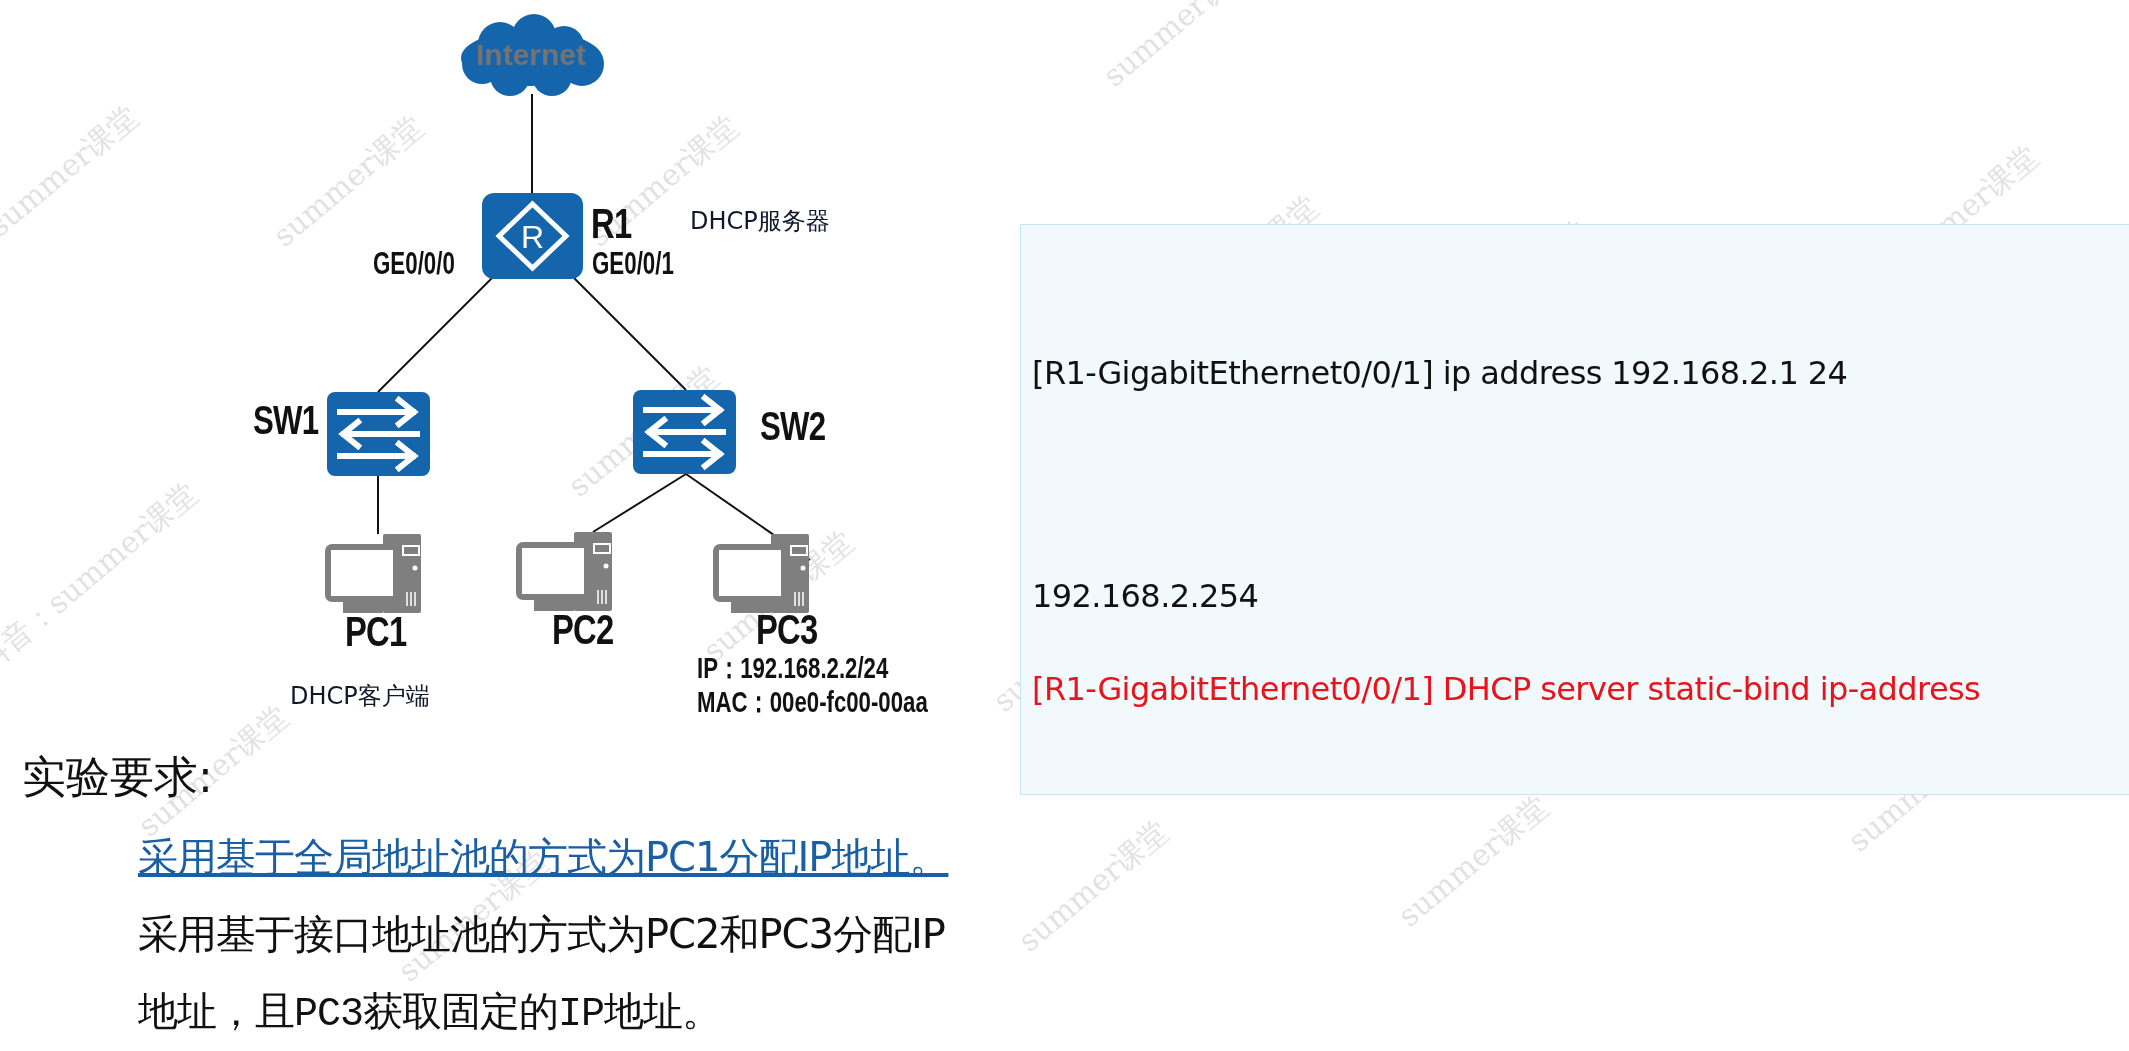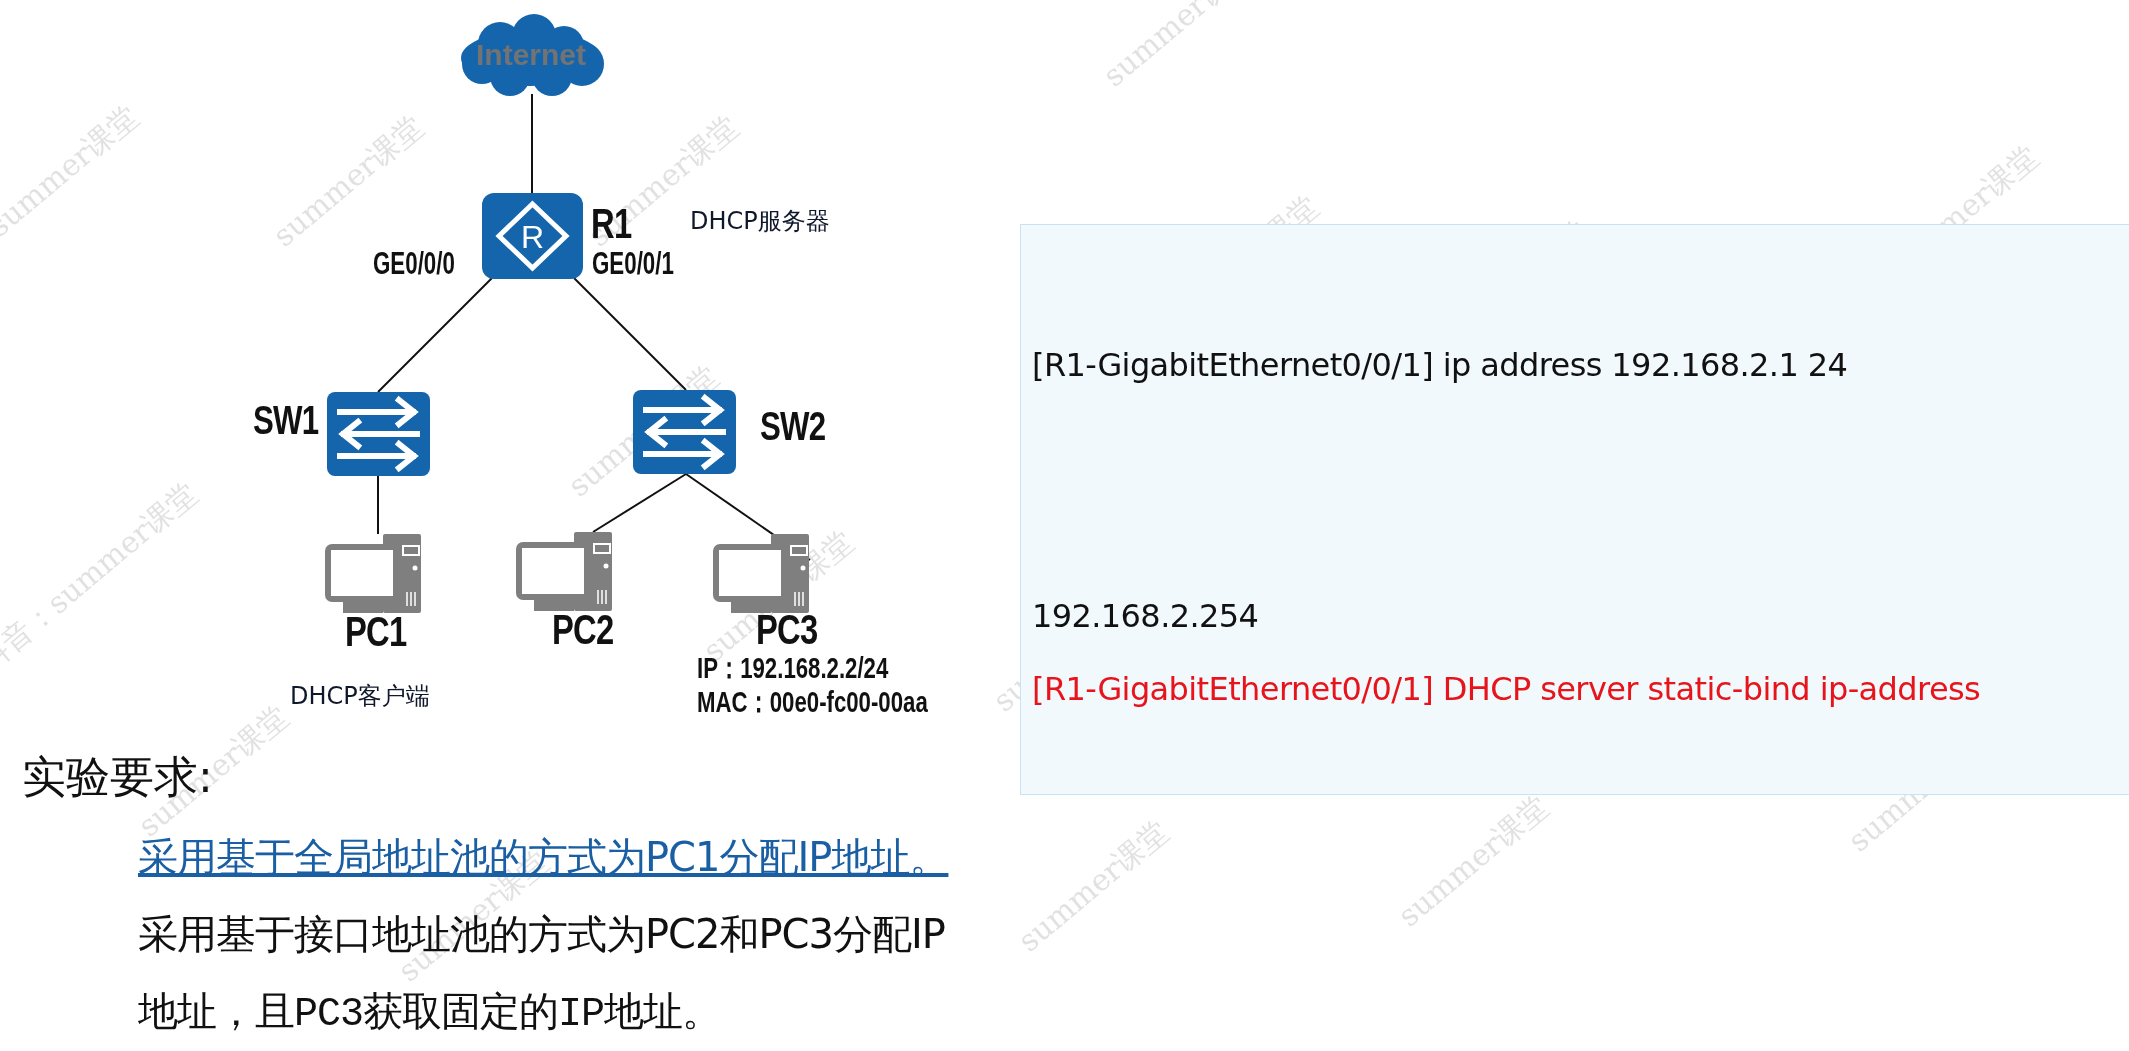--- a/index.html
+++ b/index.html
@@ -198,21 +198,21 @@
           <line x1="90" y1="58" x2="90" y2="72"></line>
         </g>
     </svg>
   </div>
   <div class="dev-label" style="left:756px; top:606px; font-size:42px;">PC3</div>
   <div class="pc-info" style="left:697px; top:648px;">IP：192.168.2.2/24</div>
   <div class="pc-info" style="left:697px; top:682px;">MAC：00e0-fc00-00aa</div>
 </div>
 
 <div class="code-box">
-  <div class="code-line" style="top:121px;text-align:right;">[R1-GigabitEthernet0/0/1] ip address 192.168.2.1 24</div>
-  <div class="code-line" style="top:372px;">192.168.2.254</div>
+  <div class="code-line" style="top:129px;text-align:right;">[R1-GigabitEthernet0/0/1] ip address 192.168.2.1 24</div>
+  <div class="code-line" style="top:352px;">192.168.2.254</div>
   <div class="code-line red" style="top:445px;">[R1-GigabitEthernet0/0/1] DHCP server static-bind ip-address</div>
 </div>
 
 <div class="req-title">实验要求:</div>
 <div class="req-item blue" style="top:830px;">采用基于全局地址池的方式为PC1分配IP地址。</div>
 <div class="req-item" style="top:907px;">采用基于接口地址池的方式为PC2和PC3分配IP</div>
 <div class="req-item" style="top:984px;font-family:Liberation Mono, monospace;">地址，且PC3获取固定的IP地址。</div>
 
 </body></html>

